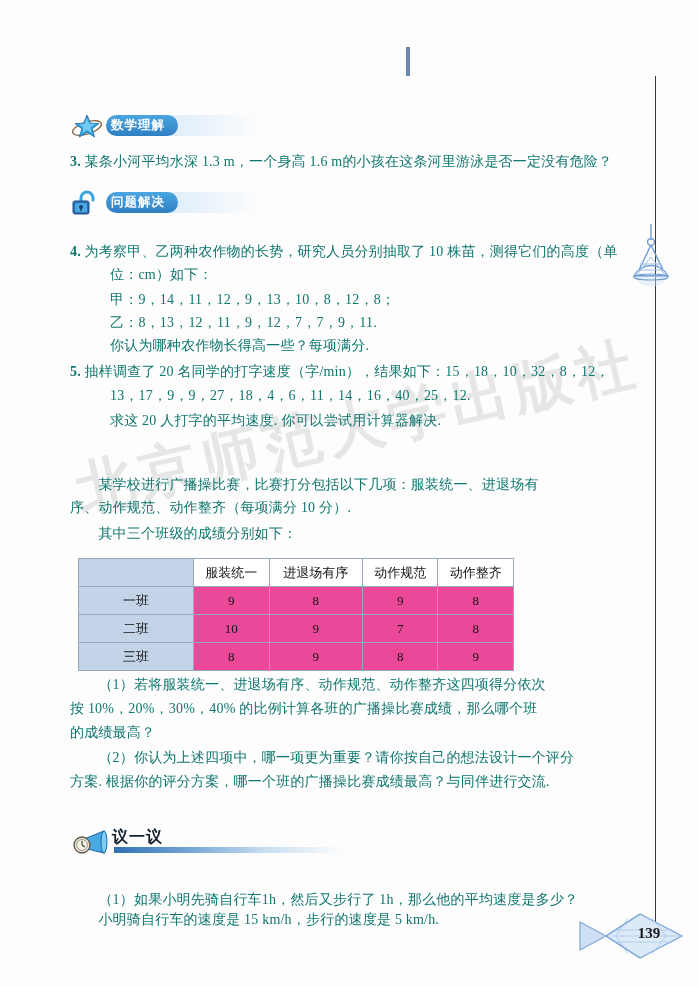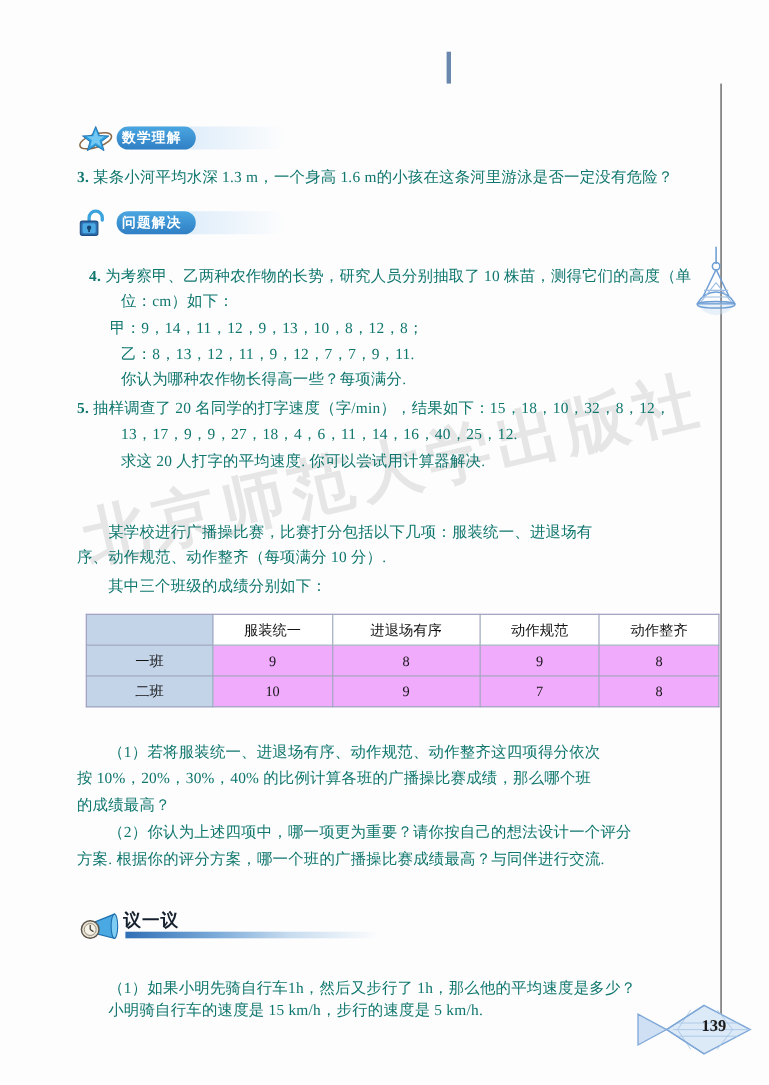--- a/index.html
+++ b/index.html
@@ -139,24 +139,24 @@
   .num {
     font-weight: 700;
     font-family: "Liberation Serif", serif;
   }
 
   
   .score-table {
     position: absolute;
     left: 78px;
     top: 558px;
-    width: 576px;
+    width: 436px;
     border-collapse: collapse;
     z-index: 5;
-    background: #f0abfc;
+    background: #ec4899;
   }
   .score-table td, .score-table th {
     border: 1px solid #9aa7ba;
     font-family: "Liberation Serif", "DejaVu Serif", serif;
     font-size: 13px;
     font-weight: 400;
     text-align: center;
     height: 25px;
     color: #141414;
   }
@@ -286,28 +286,28 @@
       <circle cx="29" cy="18" r="3.4" fill="none" stroke="#6f9ed4" stroke-width="1.4"></circle>
       <path d="M29 21 L17 46 M29 21 L41 46" stroke="#6f9ed4" stroke-width="1.4" fill="none"></path>
       <path d="M12 52 A19 19 0 0 1 46 52 Z" fill="none" stroke="#6f9ed4" stroke-width="1.5"></path>
       <path d="M12 52 L46 52" stroke="#6f9ed4" stroke-width="1.5"></path>
       <path d="M29 33 L14 52 M29 33 L44 52 M18 40 L40 40 M16 46 L42 46" stroke="#9dbde4" stroke-width="1" fill="none"></path>
       <path d="M12 52 A19 19 0 0 0 46 52" fill="#cfe0f4" opacity="0.45"></path>
       <ellipse cx="29" cy="53" rx="17" ry="3" fill="none" stroke="#6f9ed4" stroke-width="1.2"></ellipse>
     </svg>
   </span>
 
-  <div class="para" style="left:81px; top:240px; width:560px;">
+  <div class="para" style="left:70px; top:240px; width:560px;">
     <span class="num">4.</span>
     <span>为考察甲、乙两种农作物的长势，研究人员分别抽取了 10 株苗，测得它们的高度（单</span>
   </div>
   <div class="para" style="left:110px; top:263px; width:540px;">
     <span>位：cm）如下：</span>
   </div>
-  <div class="para" style="left:100px; top:288px; width:540px;">
+  <div class="para" style="left:110px; top:288px; width:540px;">
     <span>甲：9，14，11，12，9，13，10，8，12，8；</span>
   </div>
   <div class="para" style="left:110px; top:311px; width:540px;">
     <span>乙：8，13，12，11，9，12，7，7，9，11.</span>
   </div>
   <div class="para" style="left:110px; top:334px; width:540px;">
     <span>你认为哪种农作物长得高一些？每项满分.</span>
   </div>
 
   <div class="para" style="left:70px; top:360px; width:570px;">
@@ -343,20 +343,27 @@
         <td>9</td>
         <td>8</td>
       </tr>
       <tr>
         <td class="rowhead">二班</td>
         <td>10</td>
         <td>9</td>
         <td>7</td>
         <td>8</td>
       </tr>
+      <tr>
+        <td class="rowhead">三班</td>
+        <td>8</td>
+        <td>9</td>
+        <td>8</td>
+        <td>9</td>
+      </tr>
     </tbody>
   </table>
 
   <div class="para" style="left:70px; top:673px; width:570px;">　　（1）若将服装统一、进退场有序、动作规范、动作整齐这四项得分依次</div>
   <div class="para" style="left:70px; top:697px; width:570px;">按 10%，20%，30%，40% 的比例计算各班的广播操比赛成绩，那么哪个班</div>
   <div class="para" style="left:70px; top:721px; width:570px;">的成绩最高？</div>
   <div class="para" style="left:70px; top:746px; width:575px;">　　（2）你认为上述四项中，哪一项更为重要？请你按自己的想法设计一个评分</div>
   <div class="para" style="left:70px; top:770px; width:575px;">方案. 根据你的评分方案，哪一个班的广播操比赛成绩最高？与同伴进行交流.</div>
 
   <div class="talk-head">

